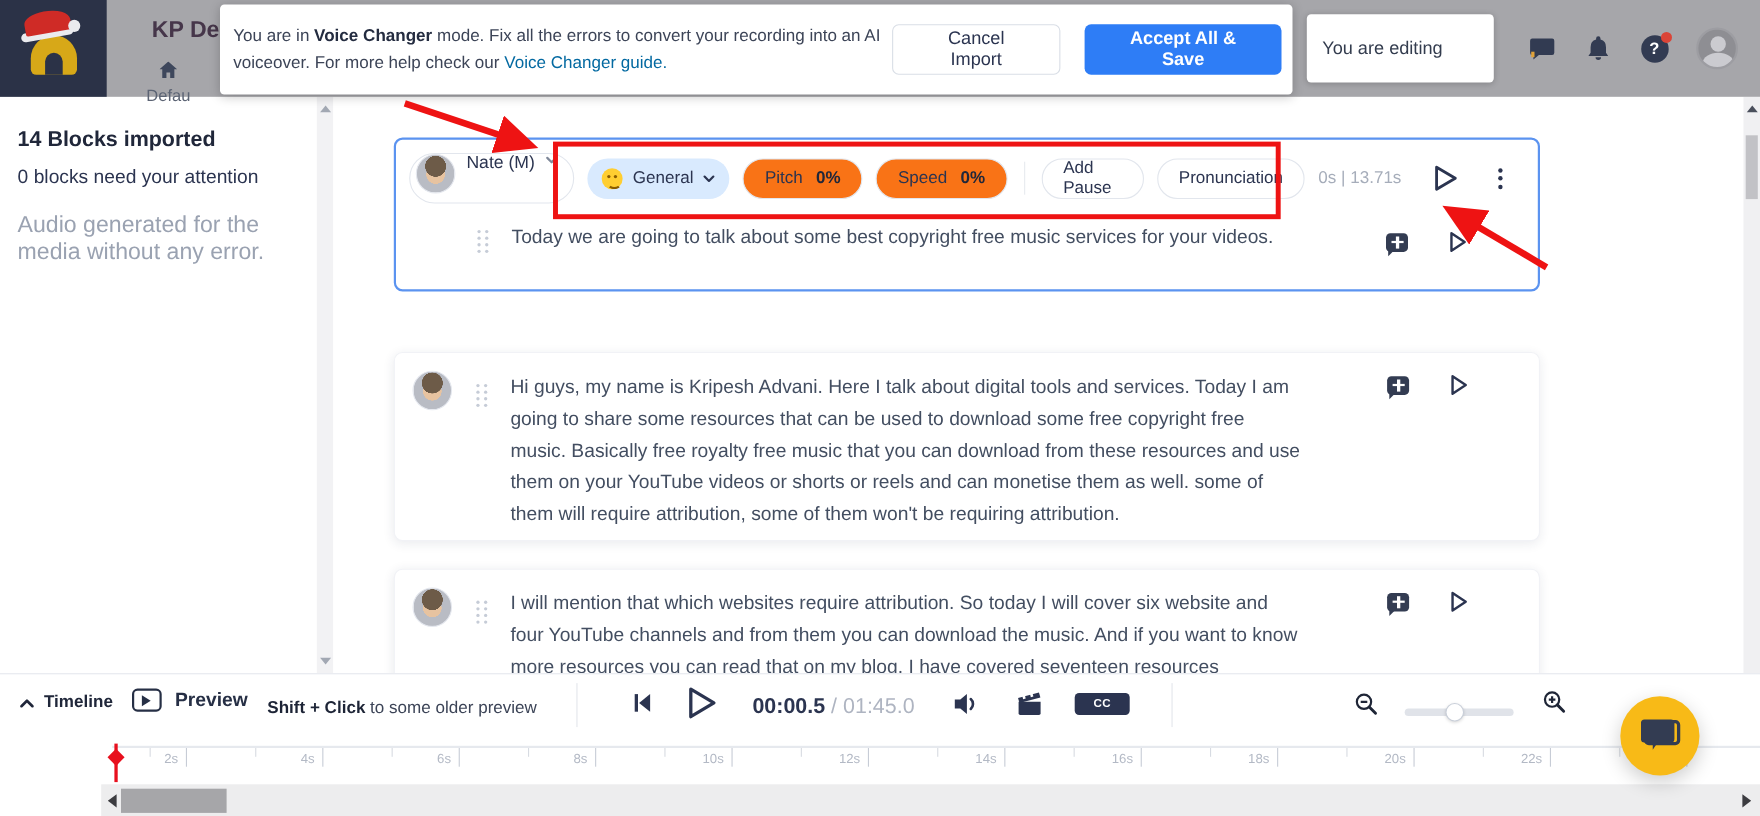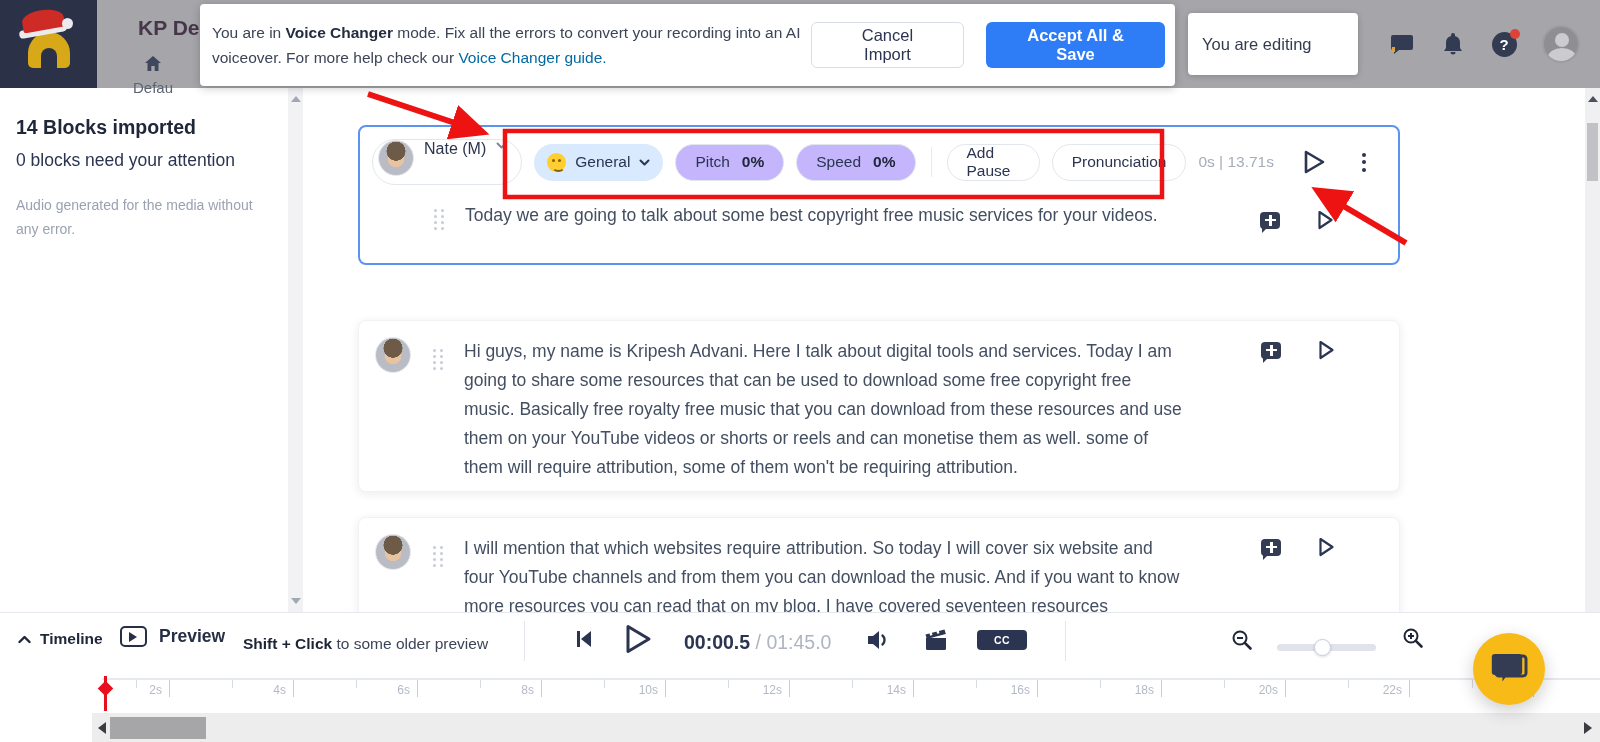--- a/index.html
+++ b/index.html
@@ -40,21 +40,21 @@
     display:flex; align-items:center; justify-content:center; }
   .red-dot { position:absolute; right:-3px; top:-2px; width:10px; height:10px; border-radius:50%; background:#db4437; }
   .avatar-circ { width:38px; height:38px; border-radius:50%; background:#8e8e93; border:2px solid #9d9da2; position:relative; overflow:hidden; cursor:pointer; }
   .avatar-circ::before { content:""; position:absolute; left:11px; top:6px; width:14px; height:14px; border-radius:50%; background:#cbcbd0; }
   .avatar-circ::after { content:""; position:absolute; left:4px; top:21px; width:28px; height:18px; border-radius:50%; background:#cbcbd0; }
 
   
   .sidebar { position:absolute; left:0; top:88px; width:287px; height:524px; background:#fff; padding:28px 22px 0 16px; }
   .sb-title { margin:0 0 8px; font-size:19.5px; font-weight:700; color:#20273a; }
   .sb-sub { margin:0 0 20px; font-size:17.5px; line-height:26px; color:#2b3450; }
-  .sb-note { margin:0; font-size:14px; line-height:24px; color:#9aa2b1; }
+  .sb-note { margin:0; font-size:21px; line-height:24px; color:#9aa2b1; }
 
   .mid-scroll { position:absolute; left:288px; top:88px; width:15px; height:524px; background:#f2f2f4; }
   .tri-up-sm { position:absolute; left:3px; top:8px; width:0; height:0; border-left:5px solid transparent; border-right:5px solid transparent; border-bottom:6px solid #a2a8b3; }
   .tri-dn-sm { position:absolute; left:3px; bottom:8px; width:0; height:0; border-left:5px solid transparent; border-right:5px solid transparent; border-top:6px solid #a2a8b3; }
 
   .right-scroll { position:absolute; left:1585px; top:88px; width:15px; height:524px; background:#f0f0f2; }
   .right-scroll .tri-up-sm { border-bottom-color:#4a4f5c; }
   .rs-thumb { position:absolute; left:2px; top:35px; width:11px; height:58px; background:#c2c2c6; }
 
   
@@ -75,21 +75,21 @@
   .face-sm { width:36px; height:36px; }
   .voice-name { font-size:16px; color:#2b3450; white-space:nowrap; }
   .chev { width:11px; height:11px; flex:none; }
   .chev polyline { fill:none; stroke:#7f8899; stroke-width:2; stroke-linecap:round; stroke-linejoin:round; }
 
   .style-pill { display:flex; align-items:center; gap:9px; height:37px; background:#d9eafe; border-radius:19px; padding:0 13px; font-size:15.5px; color:#2b3450; cursor:pointer; }
   .smiley { width:19px; height:19px; border-radius:50%; background:#ffce31; position:relative; flex:none; }
   .smiley::before { content:""; position:absolute; left:5px; top:6px; width:3px; height:3px; border-radius:50%; background:#8a5d00; box-shadow:6px 0 0 #8a5d00; }
   .smiley::after { content:""; position:absolute; left:5px; top:9px; width:9px; height:6px; border:2px solid transparent; border-bottom-color:#8a5d00; border-radius:50%; }
 
-  .param-pill { display:flex; align-items:center; gap:12px; height:37px; border:1px solid #e2e6ed; border-radius:19px; padding:0 19px; font-size:15.5px; color:#2b3450; cursor:pointer; background:#c4b5fd; }
+  .param-pill { display:flex; align-items:center; gap:12px; height:37px; border:1px solid #e2e6ed; border-radius:19px; padding:0 19px; font-size:15.5px; color:#2b3450; cursor:pointer; background:#f97316; }
   .param-pill b { font-weight:700; color:#20273a; }
   .vsep { width:1px; height:30px; background:#e7eaef; margin:0 3px; flex:none; }
   .action-pill { display:flex; align-items:center; height:37px; border:1px solid #e2e6ed; border-radius:19px; padding:0 19px; font-size:15.5px; color:#2b3450; cursor:pointer; background:#fff; }
   .duration { margin-left:auto; font-size:15.5px; color:#a6adba; white-space:nowrap; }
   .icon-btn { background:none; border:none; padding:0; cursor:pointer; display:flex; align-items:center; }
   .kebab { display:flex; flex-direction:column; gap:3.5px; padding:4px 6px; cursor:pointer; }
   .kebab i { width:4px; height:4px; border-radius:50%; background:#2b3450; }
 
   .text-row { display:flex; align-items:flex-end; padding:16px 0 0 74px; }
   .card-body { display:flex; align-items:flex-start; padding:16px 0 0 16px; }

